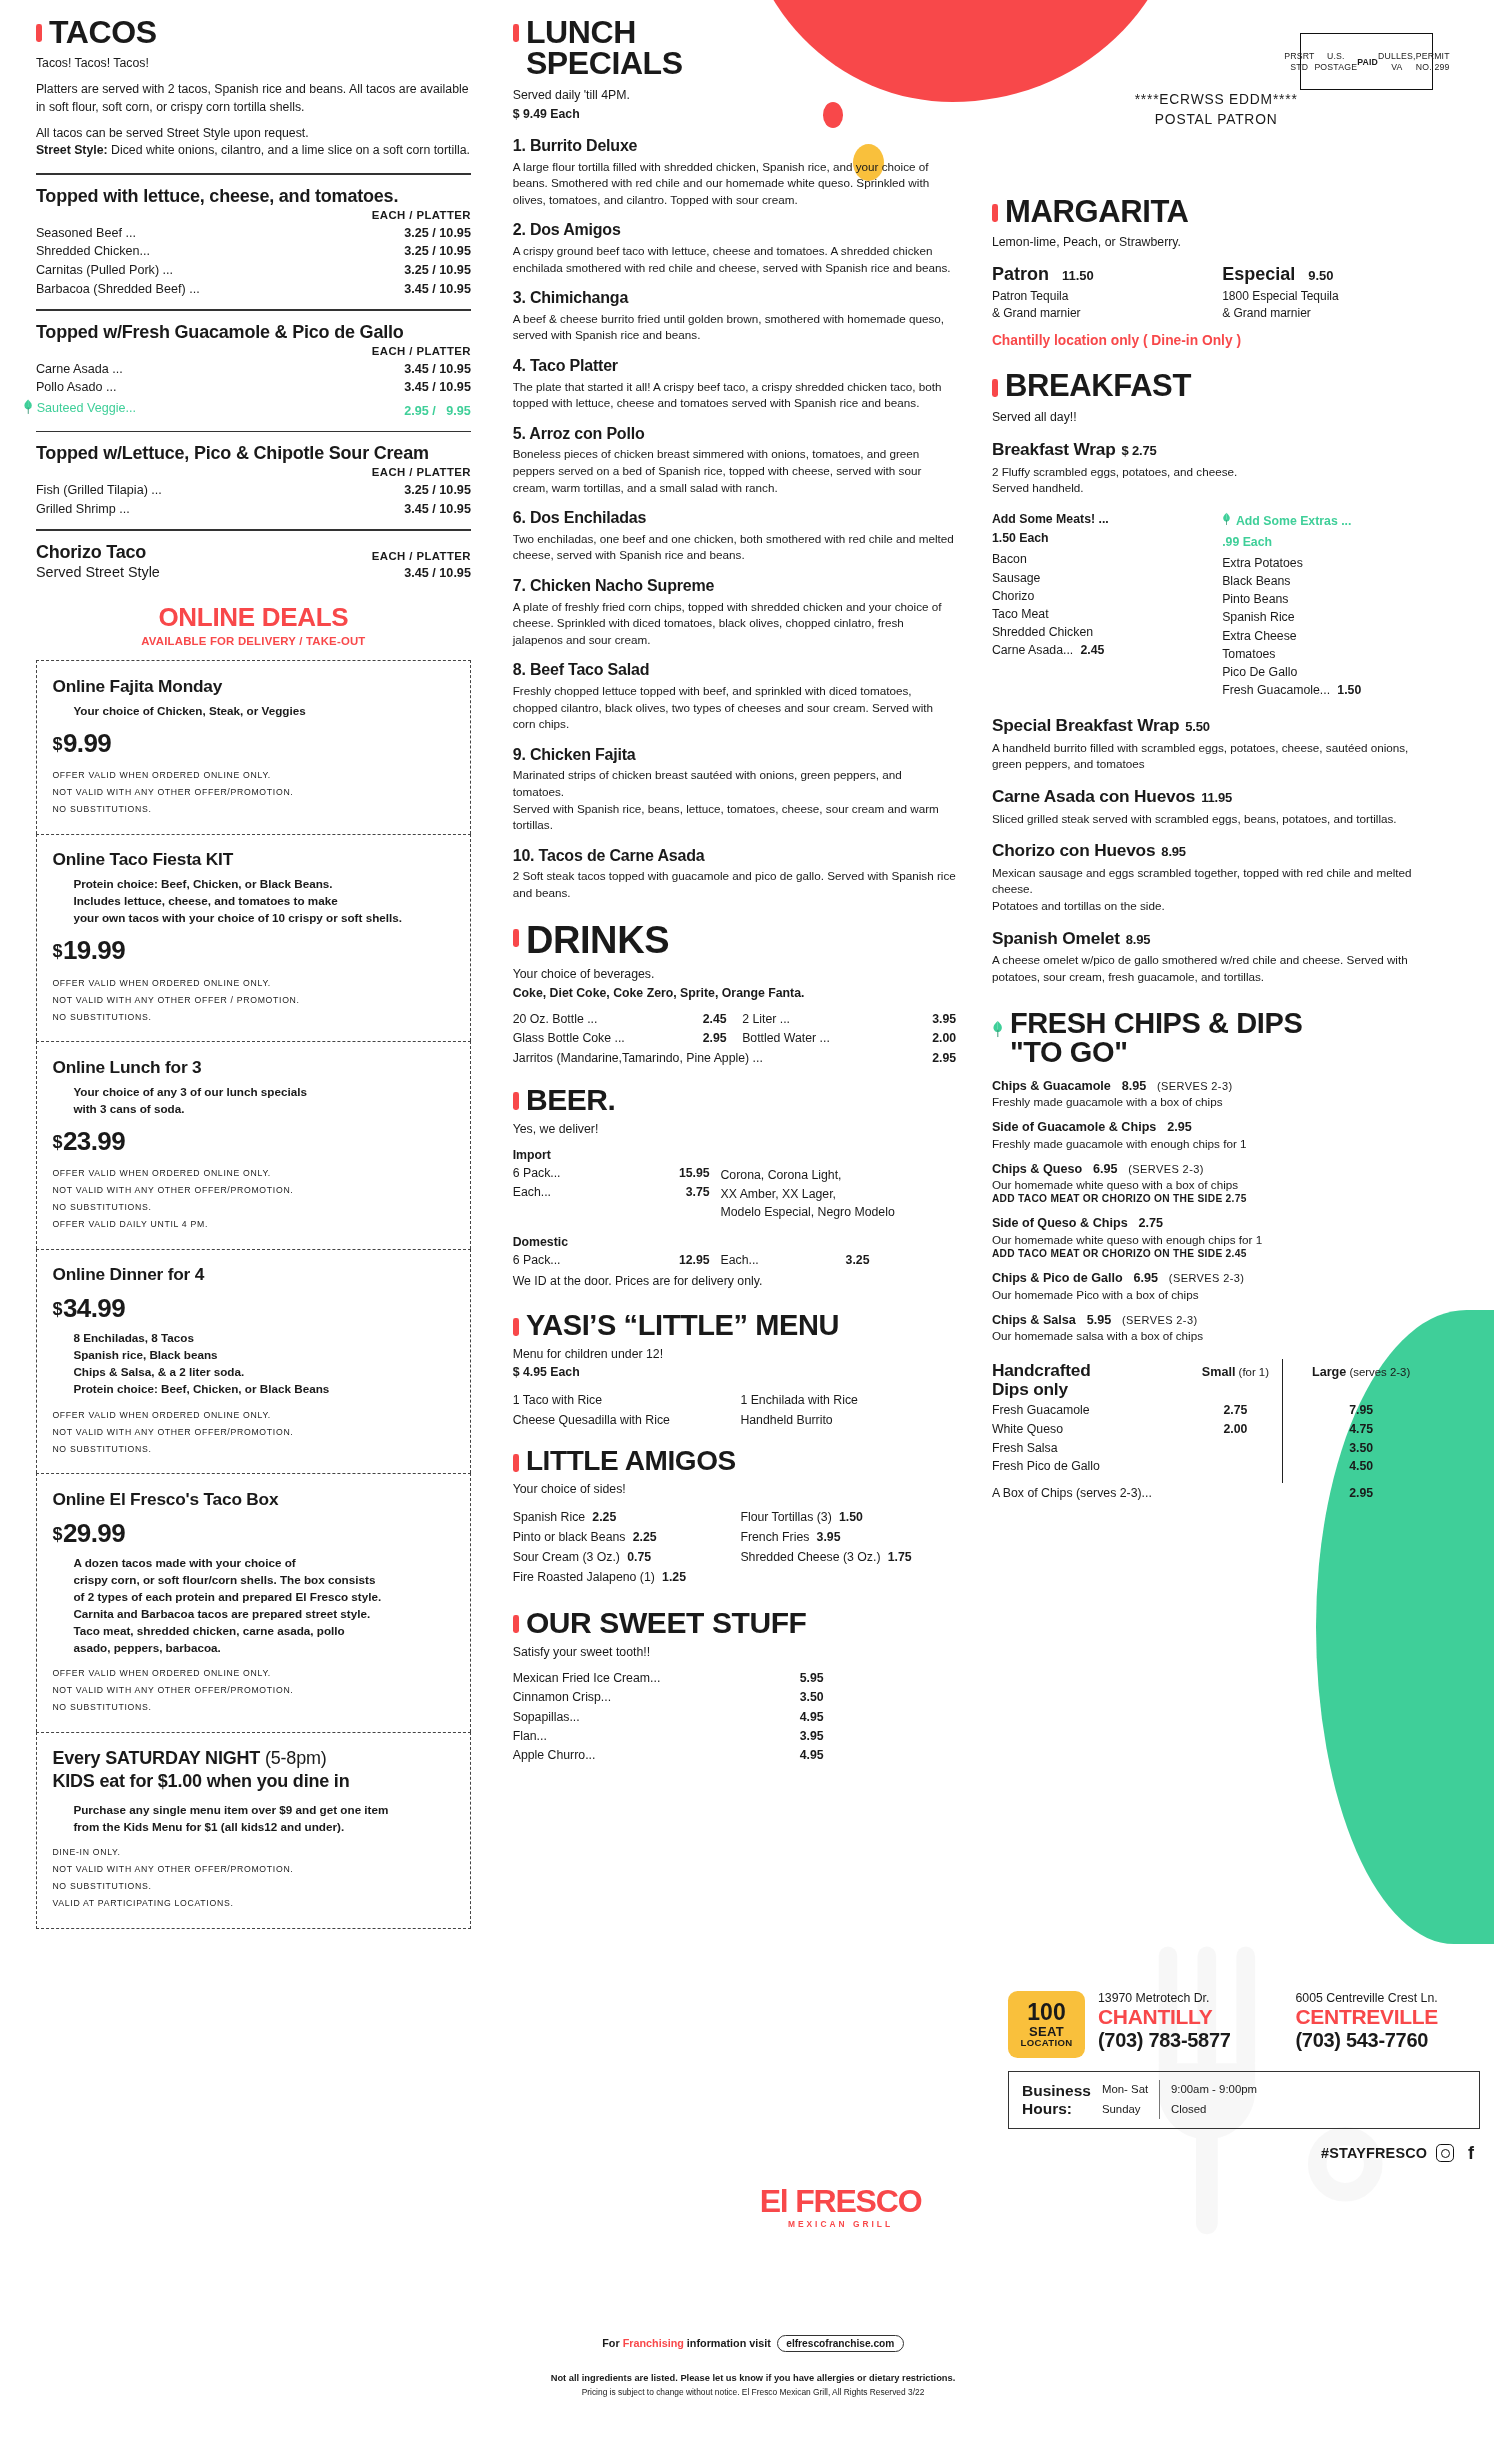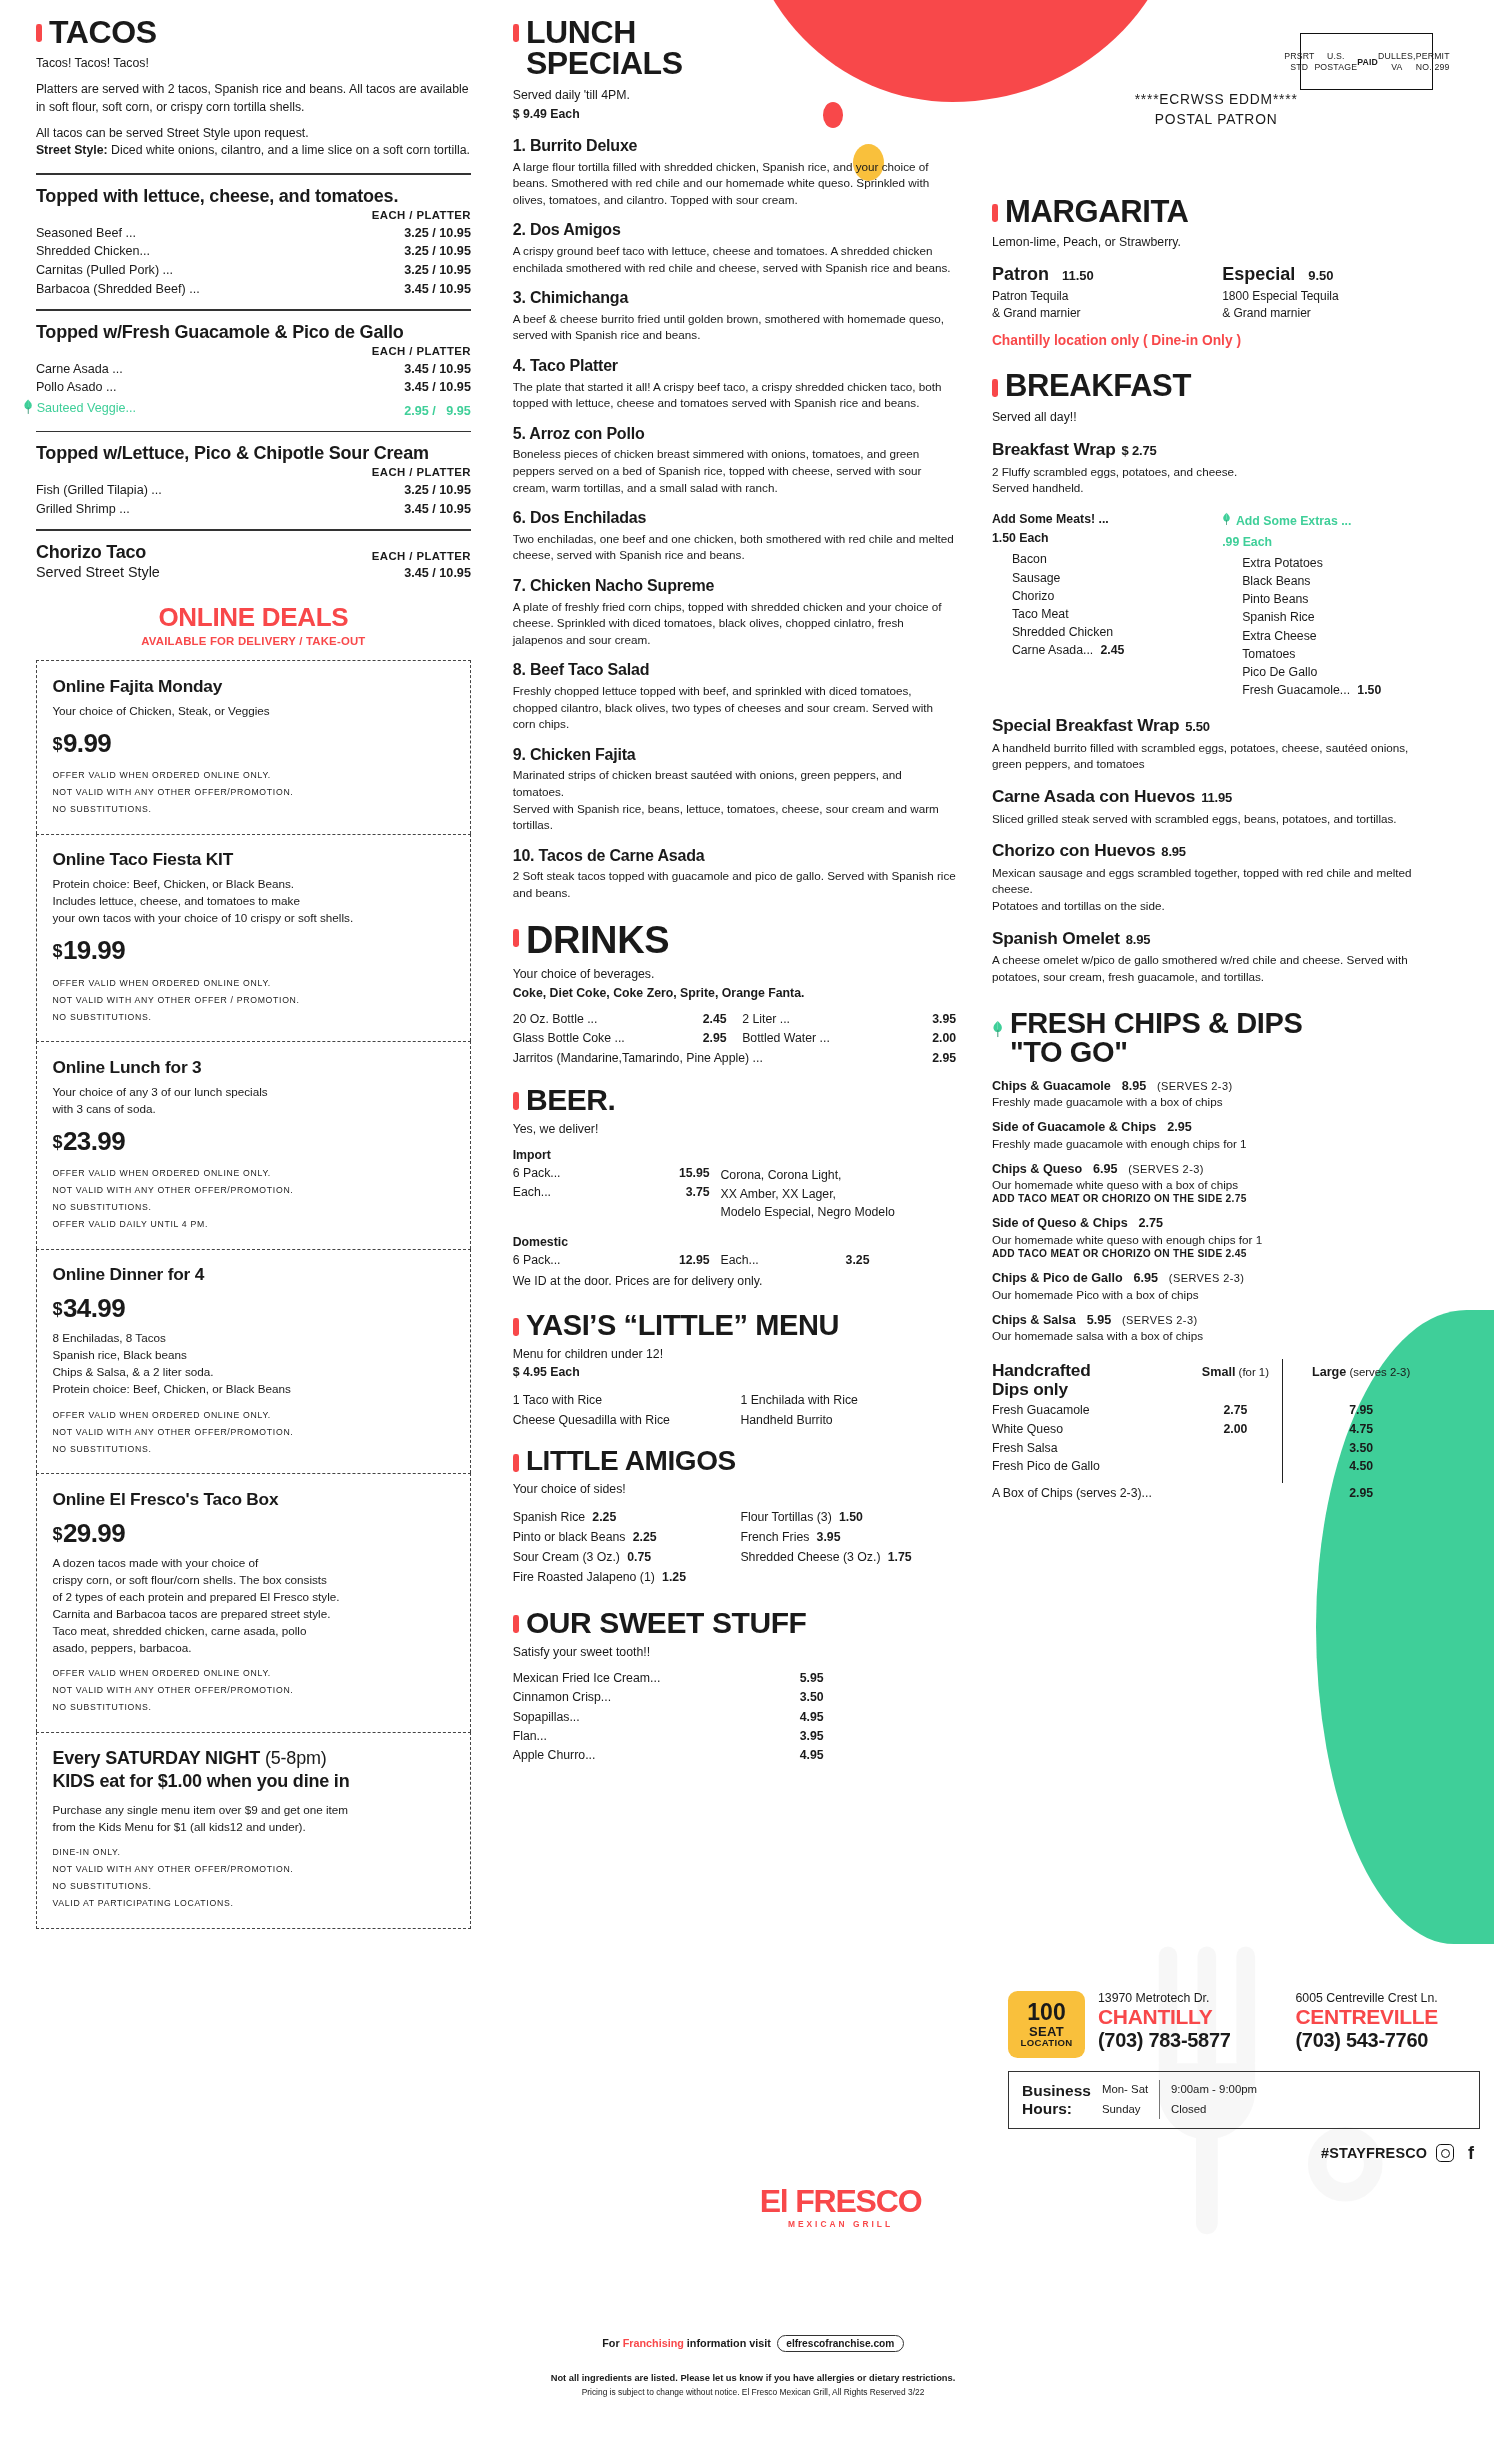--- a/index.html
+++ b/index.html
@@ -75,21 +75,21 @@
   .deals-title{ text-align:center; color:#f8484a; font-weight:700; font-size:26px; letter-spacing:-0.3px; margin-top:21.5px;}
   .deals-sub{ text-align:center; color:#f8484a; font-weight:700; font-size:11.4px; letter-spacing:0.2px; margin-top:2.4px;}
   .coupons{ margin-top:13px; border:0;}
   .coupon{
     border-left:1.2px dashed #444; border-right:1.2px dashed #444;
     border-top:1.2px dashed #444;
     padding:14.4px 15.5px 15.5px 15.5px;
   }
   .coupon:last-child{ border-bottom:1.2px dashed #444; }
   .coupon h3{ font-size:17.3px; font-weight:700; letter-spacing:-0.2px; }
-  .coupon .cdesc{ font-size:11.7px; font-weight:400; line-height:1.45; margin-top:6px;}
+  .coupon .cdesc{ font-size:11.7px; font-weight:700; line-height:1.45; margin-top:6px;margin-left:21px;}
   .coupon .price{ font-size:26px; font-weight:700; margin-top:8.4px; letter-spacing:-0.6px;}
   .coupon .price span.cur{ font-size:18px; vertical-align:2.4px; margin-right:1.2px;}
   .fine{ font-size:8.7px; letter-spacing:0.7px; line-height:1.95; margin-top:8.4px; color:#1a1a1a;}
   .sat h3{ font-size:18px; font-weight:700; line-height:1.3;}
   .sat h3 .lite{ font-weight:400;}
   .sat .cdesc{ margin-top:8.4px;}
 
   
   .lunch-item{ margin-top:13px;}
   .lunch-item h4{ font-size:16px; font-weight:700; letter-spacing:-0.2px;}
@@ -129,21 +129,21 @@
   .bk-item{ margin-top:13px;}
   .bk-item .ttl{ font-size:17.3px; font-weight:700; letter-spacing:-0.2px;}
   .bk-item .ttl .pr{ font-size:13px; font-weight:700; margin-left:6px;}
   .bk-item p{ font-size:11.7px; line-height:1.42; margin-top:3.6px;}
 
   .add-cols{ display:grid; grid-template-columns:1fr 1fr; column-gap:12px; margin-top:15.5px; font-size:12.3px;}
   .add-cols .h{ font-weight:700; font-size:12.3px;}
   .add-cols .h.green{ color:#3fcf99;}
   .add-cols .each{ font-weight:700; margin-top:4.8px;}
   .add-cols .each.green{ color:#3fcf99;}
-  .add-cols ul{ list-style:none; margin-top:7.2px;margin-left:20px;}
+  .add-cols ul{ list-style:none; margin-top:7.2px;}
   .add-cols li{ margin-top:4.2px; display:flex; gap:7.2px;}
   .add-cols li .pr{ font-weight:700;}
 
   .dip-item{ margin-top:12px;}
   .dip-item .hd{ font-size:12.6px; font-weight:700; display:flex; gap:10.8px; align-items:baseline;}
   .dip-item .hd .serves{ font-size:11px; font-weight:400; letter-spacing:0.4px;}
   .dip-item .d{ font-size:11.7px; margin-top:2.4px;}
   .dip-item .addon{ font-size:10.2px; font-weight:700; letter-spacing:0.3px; margin-top:2.4px;}
 
   .hc-title{ font-size:17.3px; font-weight:700; line-height:1.08; letter-spacing:-0.2px;}

